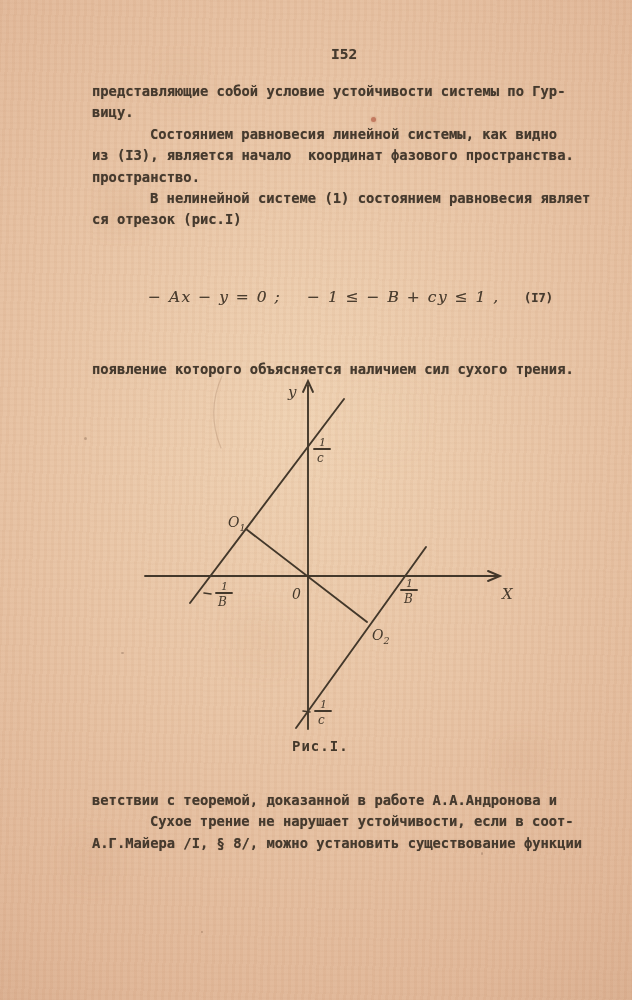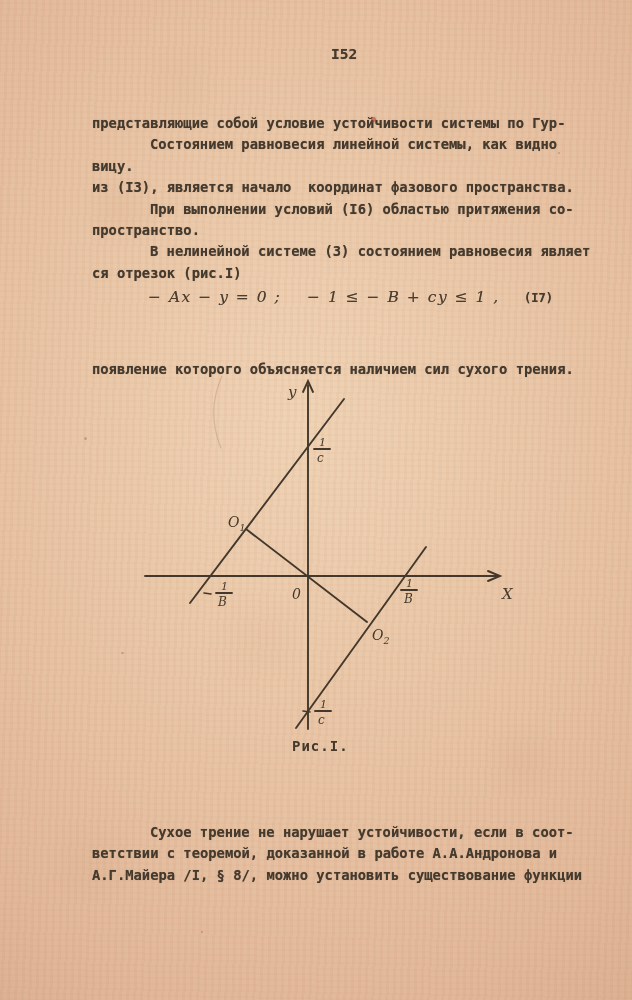--- a/index.html
+++ b/index.html
@@ -32,21 +32,21 @@
   }
   .typed{
     font-family:"DejaVu Sans Mono", monospace;
     font-weight:bold;
     font-size:13.8px;
     letter-spacing:0px;
     color:#453a2e;
     text-shadow:0 0 0.7px rgba(62,48,36,0.55);
     white-space:pre;
   }
-  .textblock{position:absolute;left:92px;line-height:21.4px;margin-top:32px;}
+  .textblock{position:absolute;left:92px;line-height:21.4px;}
   .line{height:21.4px;}
   .indent{padding-left:58px;}
   #page-number{position:absolute;left:331px;top:46px;font-size:14.5px;}
   #equation{
     position:absolute;left:148px;top:288px;width:330px;
     text-align:center;
     font-family:"DejaVu Serif", serif;
     font-style:italic;
     font-size:15.5px;
     letter-spacing:1.5px;
@@ -78,26 +78,25 @@
 <body>
 
 <div id="page">
   <div class="texture"></div>
   <div class="blotches"></div>
 
   <div id="page-number" class="typed">I52</div>
 
   <div id="upper-block" class="textblock">
     <div class="line typed">представляющие собой условие устойчивости системы по Гур-</div>
+    <div class="line typed">вицу.</div>
     <div class="line typed indent">Состоянием равновесия линейной системы, как видно</div>
-    <div class="line typed">вицу.</div>
     <div class="line typed">из (I3), является начало  координат фазового пространства.</div>
-    <div class="line typed indent">При выполнении условий (I6) областью притяжения со-</div>
     <div class="line typed">пространство.</div>
-    <div class="line typed indent">В нелинейной системе (3) состоянием равновесия являет</div>
+    <div class="line typed indent">В нелинейной системе (1) состоянием равновесия являет</div>
     <div class="line typed">ся отрезок (рис.I)</div>
   </div>
 
   <div id="equation">− Ax − y = 0 ;    − 1 ≤ − B + cy ≤ 1 ,</div>
   <div id="equation-number" class="typed">(I7)</div>
 
   <div id="single-line" class="typed">появление которого объясняется наличием сил сухого трения.</div>
 
   <svg id="figure-svg" width="632" height="1000" viewBox="0 0 632 1000">
     <g stroke="#43382b" stroke-width="1.9" stroke-linecap="round" fill="none">
@@ -139,22 +138,22 @@
     <text x="221" y="590" font-size="11">1</text>
     <text x="218" y="606" font-size="12">B</text>
 
     <text x="406" y="587" font-size="11">1</text>
     <text x="404" y="603" font-size="12">B</text>
 
     <text x="292" y="751" class="typedlabel" font-size="14">Рис.I.</text>
   </svg>
 
   <div id="lower-block" class="textblock">
+    <div class="line typed">ветствии с теоремой, доказанной в работе А.А.Андронова и</div>
     <div class="line typed indent">Сухое трение не нарушает устойчивости, если в соот-</div>
-    <div class="line typed">ветствии с теоремой, доказанной в работе А.А.Андронова и</div>
     <div class="line typed">А.Г.Майера /I, § 8/, можно установить существование функции</div>
   </div>
 
   <div class="speck-red"></div>
   <div class="speck" style="left:84px;top:437px;width:3px;height:3px;"></div>
   <div class="speck" style="left:548px;top:301px;width:2px;height:2px;"></div>
   <div class="speck" style="left:121px;top:652px;width:3px;height:2px;"></div>
   <div class="speck" style="left:481px;top:852px;width:2px;height:3px;"></div>
   <div class="speck" style="left:201px;top:931px;width:2px;height:2px;"></div>
   <div class="speck" style="left:558px;top:152px;width:2px;height:2px;"></div>

